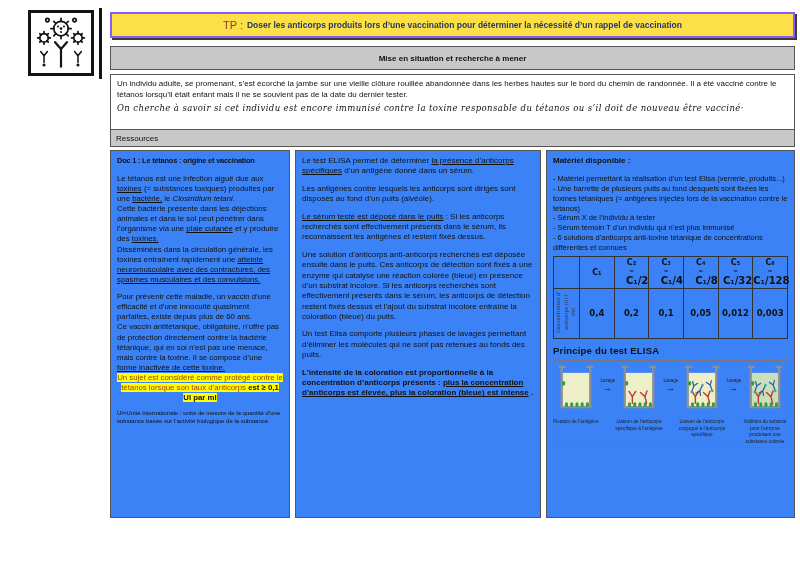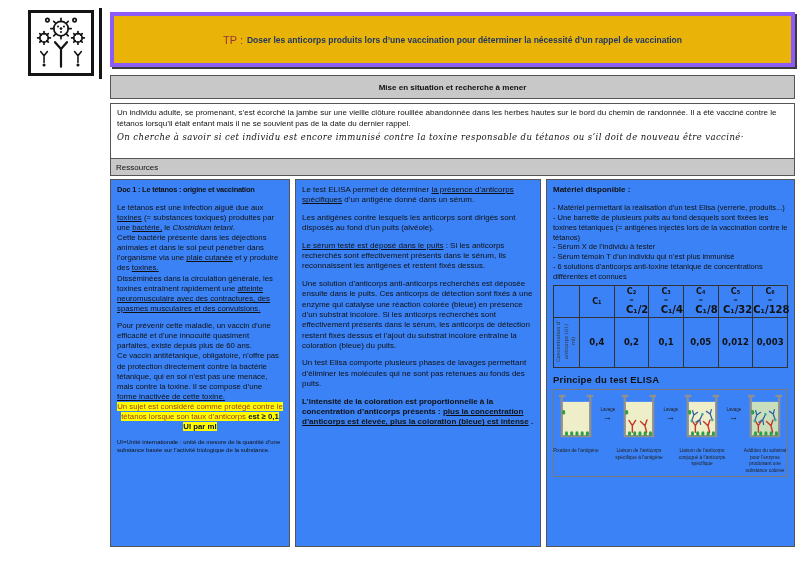--- a/index.html
+++ b/index.html
@@ -8,21 +8,21 @@
   .page { position: relative; width: 800px; height: 565px; background: #fff; }
 
   
   .logo-box { position: absolute; left: 28px; top: 10px; width: 66px; height: 66px;
               border: 3px solid #141414; background: #fff; display: flex; align-items: center; justify-content: center; }
   .logo-pole { position: absolute; left: 99px; top: 8px; width: 3px; height: 71px; background: #141414; }
 
   .main { position: absolute; left: 110px; top: 12px; width: 685px; }
 
   
-  .banner { height: 55px; background: #eab308; border: 4px solid #8b5cf6; box-shadow: 2px 2px 0 #3a3a3a;
+  .banner { height: 26px; background: #fde047; border: 2px solid #8b5cf6; box-shadow: 2px 2px 0 #3a3a3a;
             display: flex; align-items: center; justify-content: center; gap: 4px; }
   .banner .tp  { color: #943634; font-size: 11px; font-weight: 500; }
   .banner .ttl { color: #203864; font-size: 8.5px; font-weight: 700; }
 
   
   .graybar { background: #C8C8C8; border: 1px solid #555; font-size: 8px; color: #111;
              height: 24px; display: flex; align-items: center; }
   .graybar.center { justify-content: center; font-weight: 700; margin-top: 8px; }
   .graybar.left { padding-left: 5px; font-weight: 400; height: 18px; }
 
@@ -134,21 +134,21 @@
   <div class="main">
 
     <div class="banner">
       <span class="tp">TP :</span>
       <span class="ttl">Doser les anticorps produits lors d’une vaccination pour déterminer la nécessité d’un rappel de vaccination</span>
     </div>
 
     <div class="graybar center">Mise en situation et recherche à mener</div>
 
     <div class="situation-box">
-        <div class="para"><span class="">Un individu adulte, se promenant, s’est écorché la jambe sur une vieille clôture rouillée abandonnée dans les herbes hautes sur le bord du chemin de randonnée. Il a été vacciné contre le tétanos lorsqu’il était enfant mais il ne se souvient pas de la date du dernier rappel.</span></div>
+        <div class="para"><span class="">Un individu adulte, se promenant, s’est écorché la jambe sur une vieille clôture rouillée abandonnée dans les herbes hautes sur le bord du chemin de randonnée. Il a été vacciné contre le tétanos lorsqu’il était enfant mais il ne se souvient pas de la date du dernier tester.</span></div>
         <div class="para script"><span class="">On cherche à savoir si cet individu est encore immunisé contre la toxine responsable du tétanos ou s’il doit de nouveau être vacciné·</span></div>
       </div>
 
     <div class="graybar left">Ressources</div>
 
     <div class="cols">
 
       <div class="col col1">
         <div class="doc-title">Doc 1 : Le tétanos : origine et vaccination</div>
         <div>

